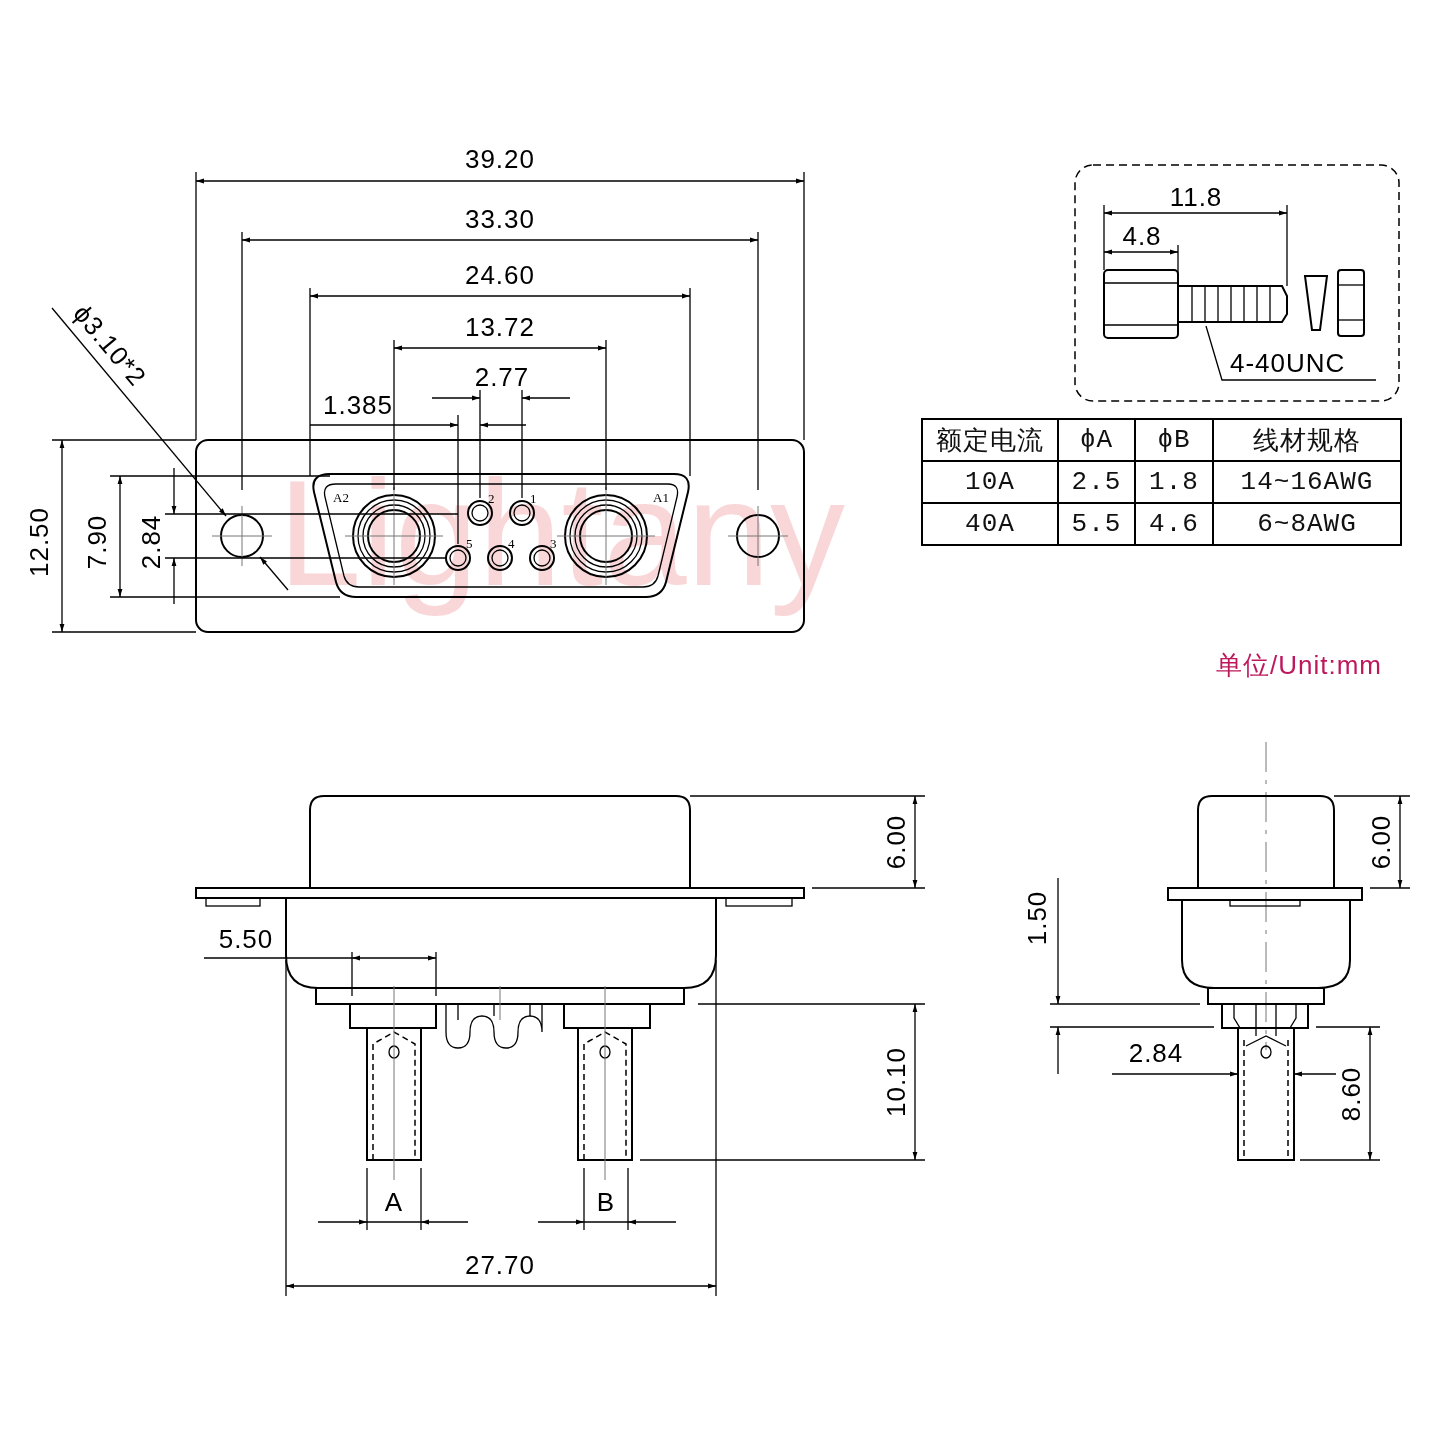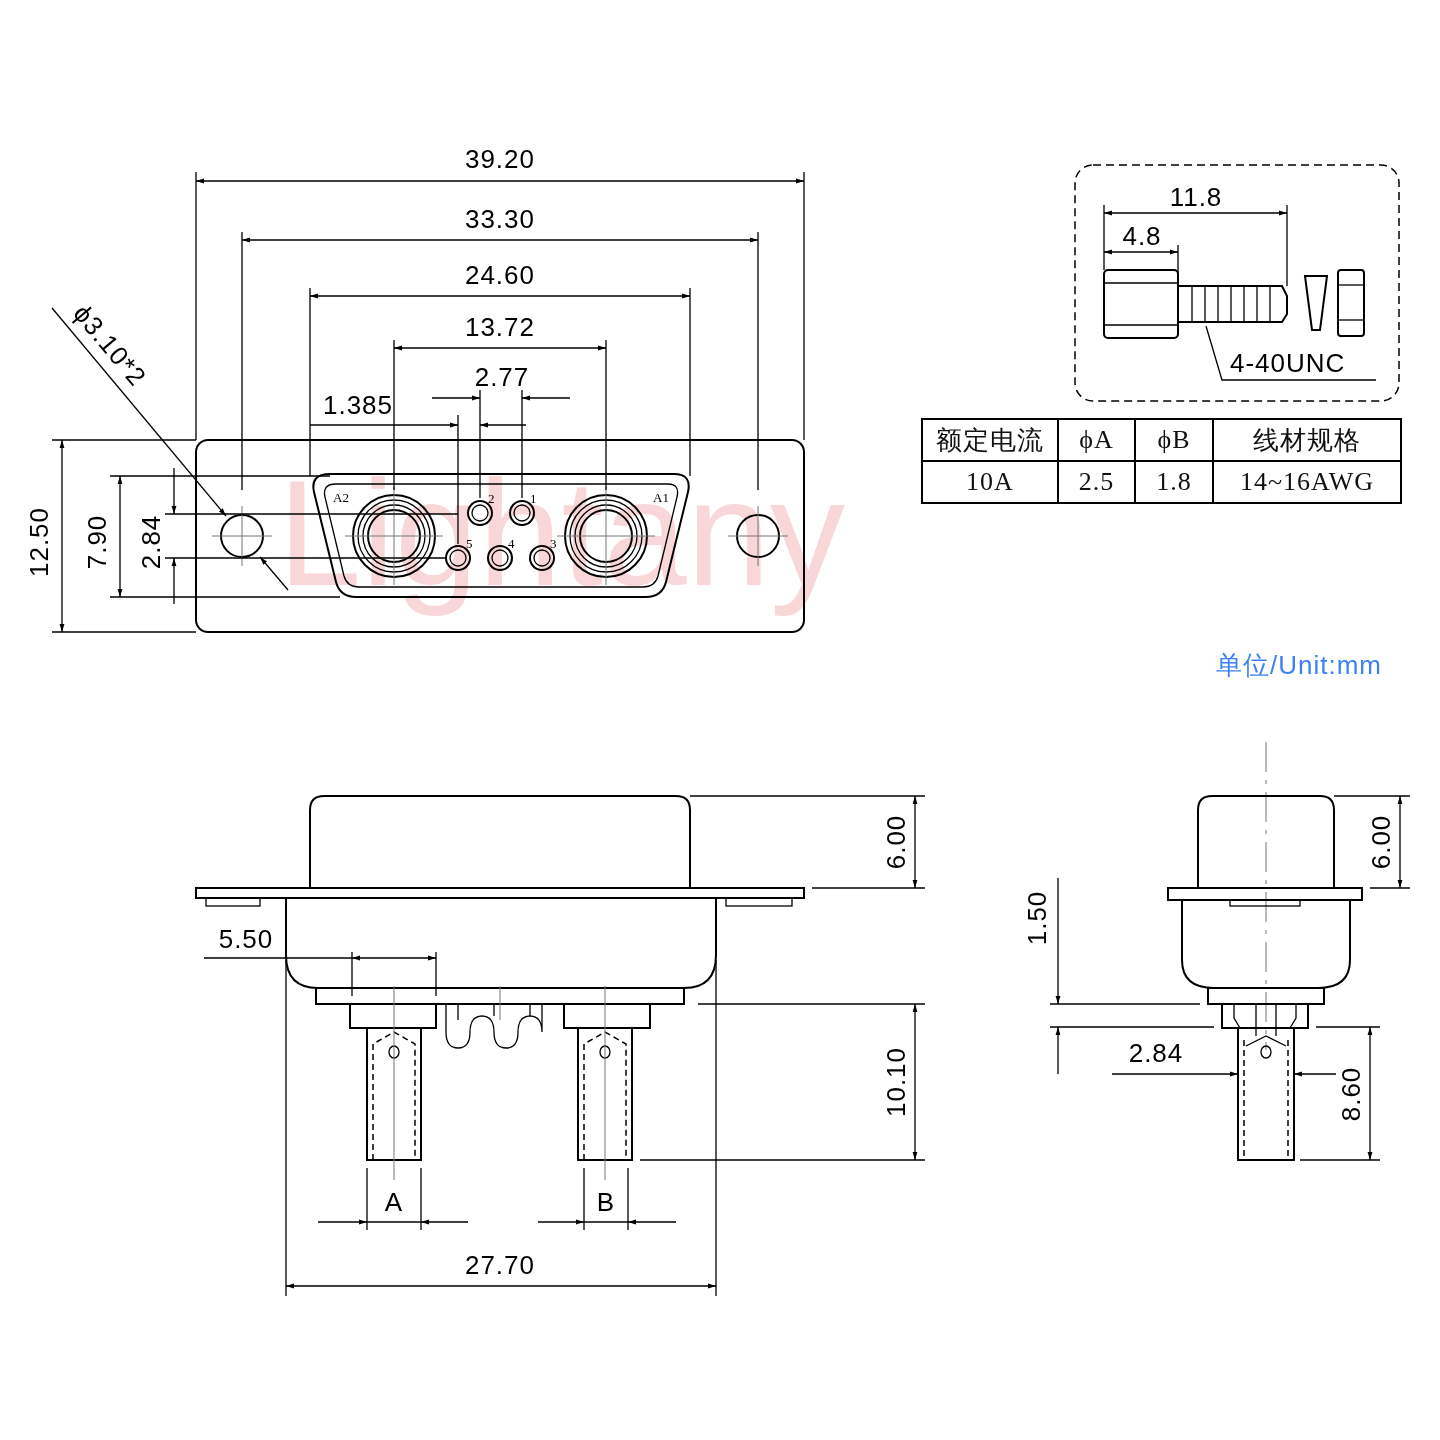--- a/index.html
+++ b/index.html
@@ -5,23 +5,23 @@
   html, body { margin:0; padding:0; background:#ffffff; }
   body { width:1440px; height:1440px; position:relative; overflow:hidden; font-family:"Liberation Sans", "DejaVu Sans", sans-serif; }
   svg { position:absolute; left:0; top:0; }
   .ln { stroke:#000; stroke-width:2; fill:none; }
   .lt { stroke:#000; stroke-width:1.3; fill:none; }
   .cl { stroke:#777; stroke-width:1; fill:none; }
   .dash { stroke:#000; stroke-width:1.5; fill:none; stroke-dasharray:6 4; }
   .dimtxt { font-family:"Liberation Sans", "DejaVu Sans", sans-serif; font-size:26px; fill:#000; letter-spacing:1px; }
   .small { font-family:"Liberation Serif", "DejaVu Serif", serif; font-size:13px; fill:#000; }
   .wm { font-family:"Liberation Sans", "DejaVu Sans", sans-serif; font-size:150px; fill:#f7c9cb; opacity:0.75; }
-  .spec-table { position:absolute; left:921px; top:418px; border-collapse:collapse; font-family:Liberation Serif, serif; font-size:26px; color:#111; }
+  .spec-table { position:absolute; left:921px; top:418px; border-collapse:collapse; font-family:Liberation Mono, monospace; font-size:26px; color:#111; }
   .spec-table td, .spec-table th { border:2px solid #000; text-align:center; font-weight:normal; height:40px; padding:0; letter-spacing:1px; }
-  .unit { position:absolute; left:1216px; top:648px; font-family:"Liberation Sans", "DejaVu Sans", sans-serif; font-size:26px; color:#3b82f6; letter-spacing:1px; }
+  .unit { position:absolute; left:1216px; top:648px; font-family:"Liberation Sans", "DejaVu Sans", sans-serif; font-size:26px; color:#be185d; letter-spacing:1px; }
 </style>
 </head>
 <body>
 
 <svg width="1440" height="1440" viewBox="0 0 1440 1440">
   <defs>
     <marker id="arr" viewBox="0 0 10 10" refX="10" refY="5" markerWidth="12" markerHeight="8" orient="auto-start-reverse" markerUnits="userSpaceOnUse">
       <path d="M0,2 L10,5 L0,8 z" fill="#000"></path>
     </marker>
   </defs>
@@ -265,15 +265,21 @@
     <th style="width:75px">ϕA</th>
     <th style="width:76px">ϕB</th>
     <th style="width:186px">线材规格</th>
   </tr>
   <tr>
     <td>10A</td>
     <td>2.5</td>
     <td>1.8</td>
     <td>14~16AWG</td>
   </tr>
+  <tr>
+    <td>40A</td>
+    <td>5.5</td>
+    <td>4.6</td>
+    <td>6~8AWG</td>
+  </tr>
 </tbody>
   </table>
 <div class="unit">单位/Unit:mm</div>
 
 </body></html>

